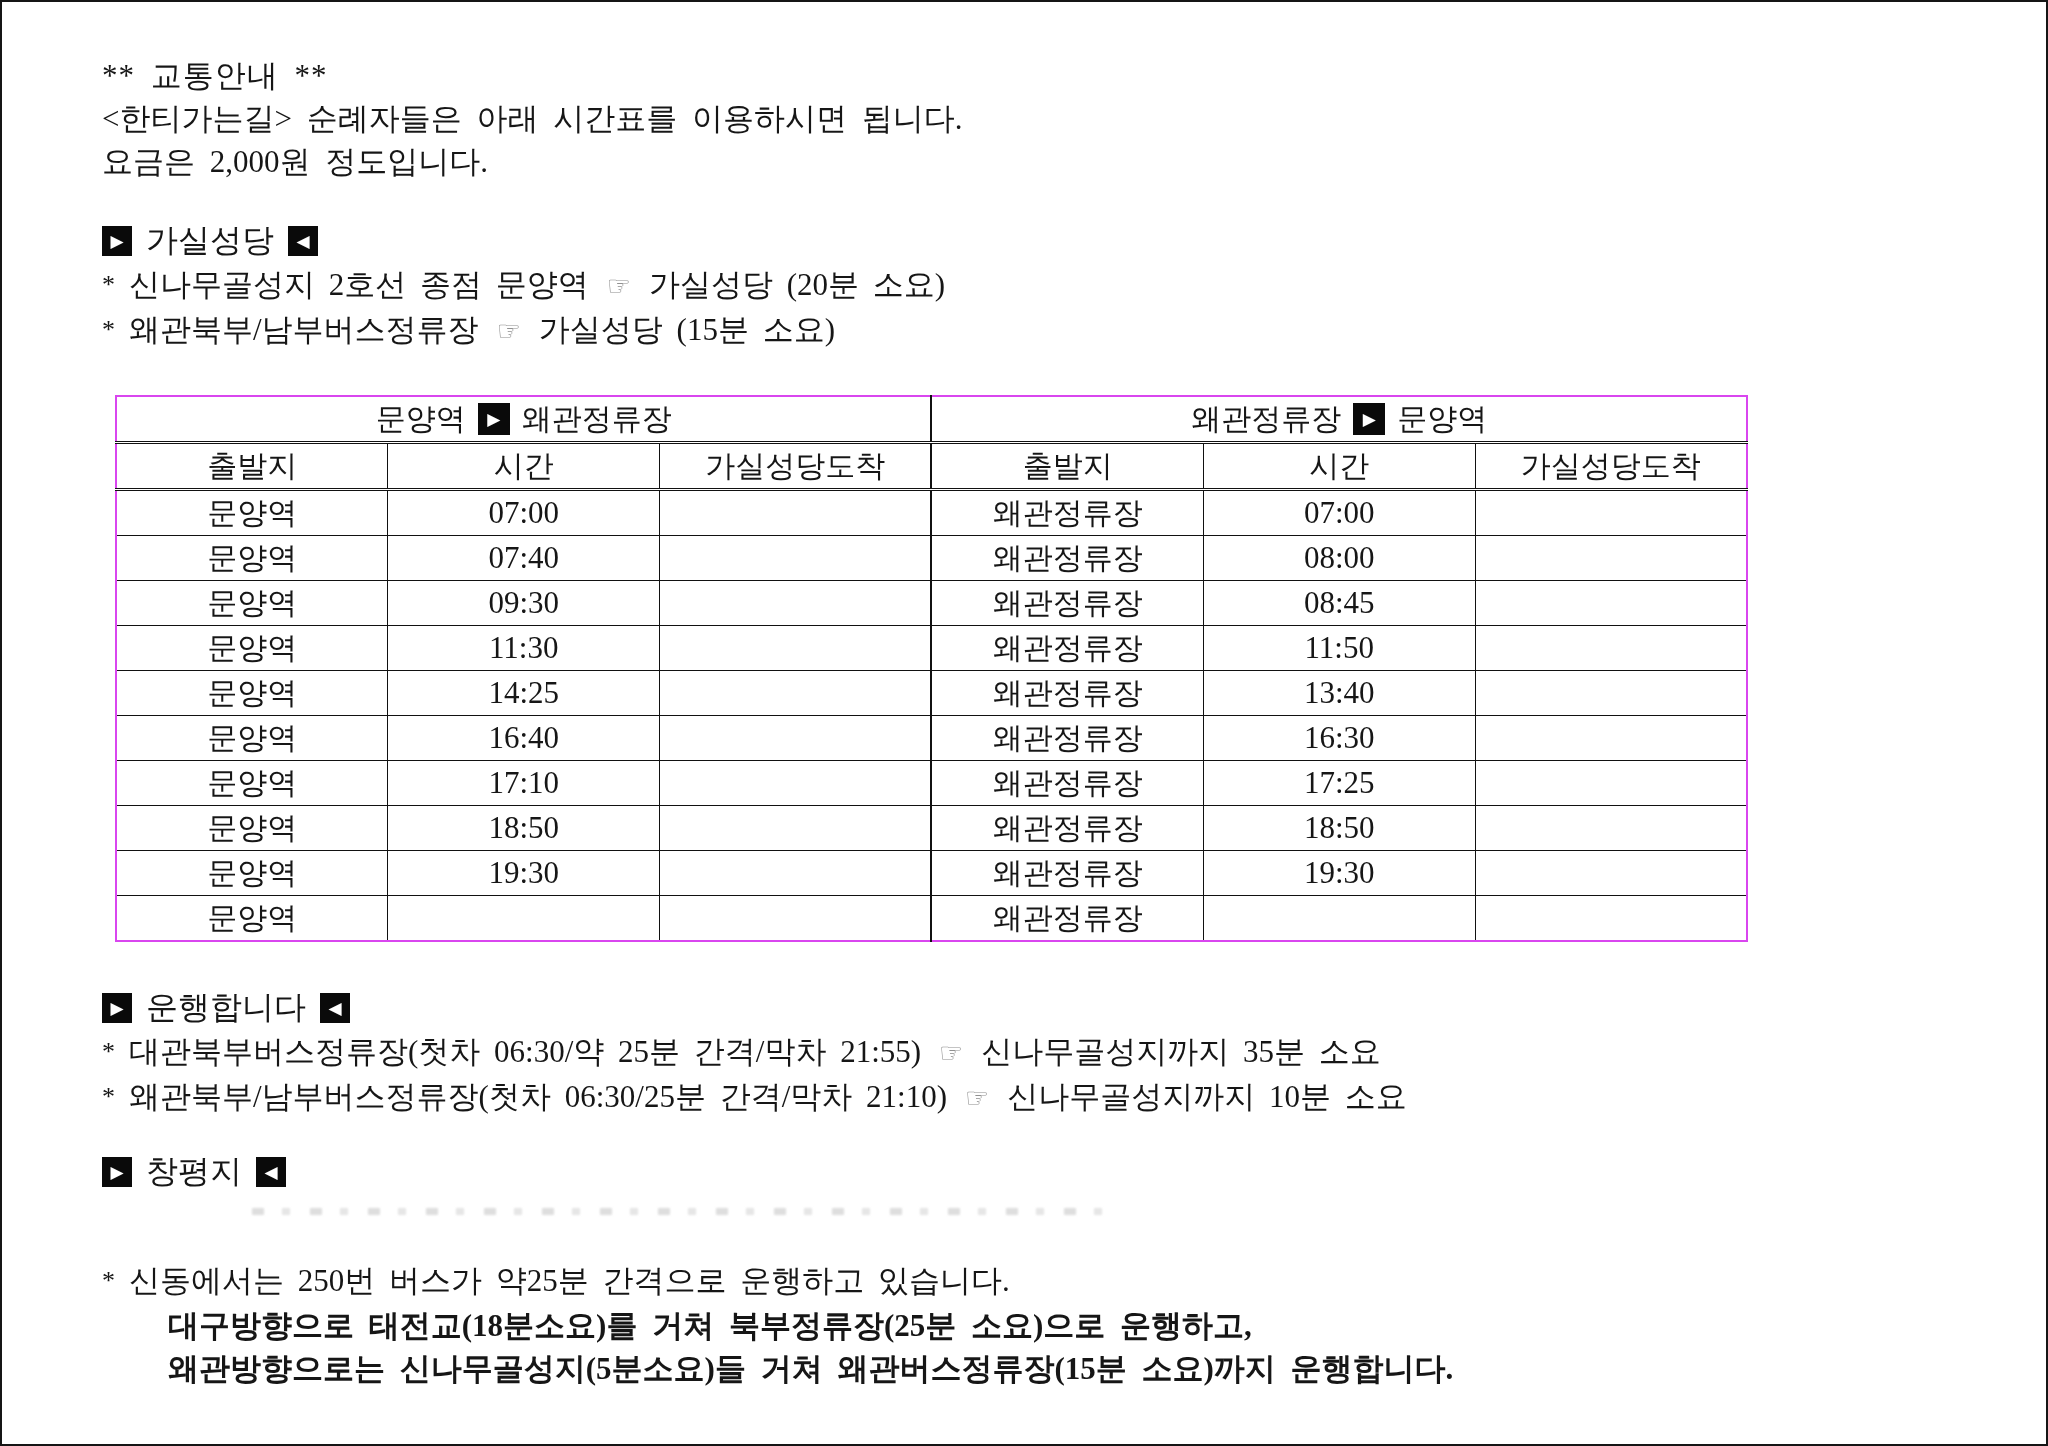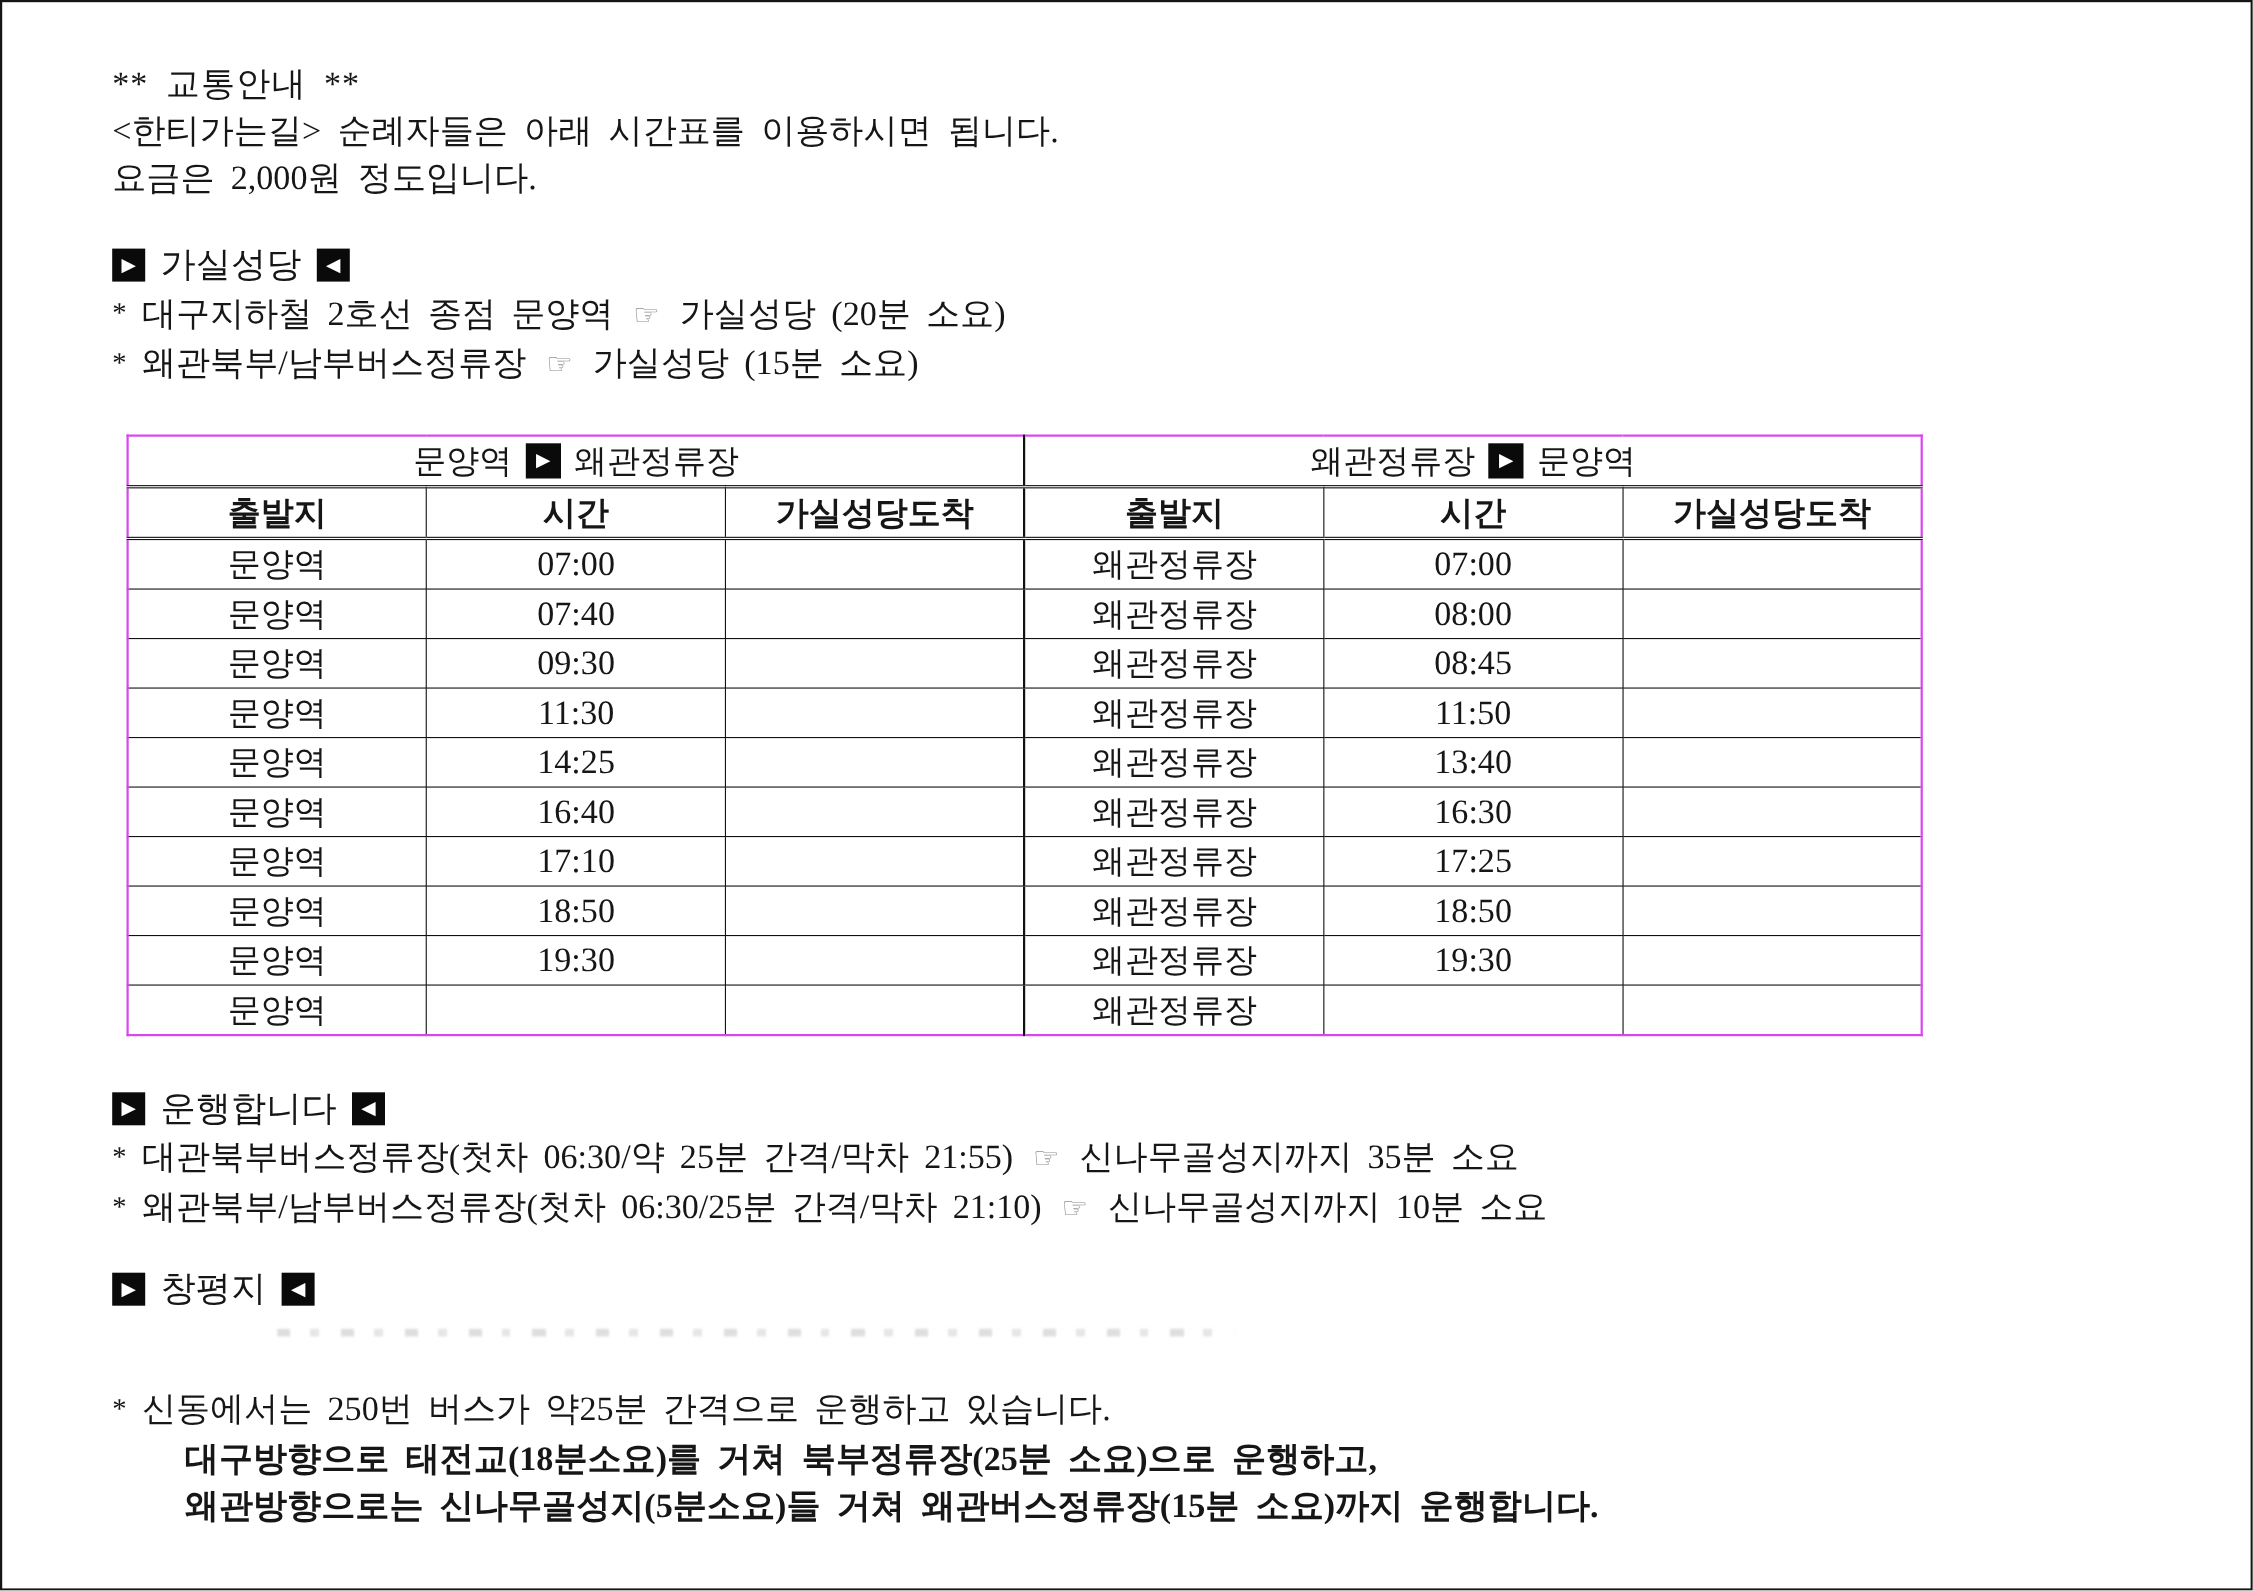--- a/index.html
+++ b/index.html
@@ -37,21 +37,21 @@
     width: 1633px; margin: 42px 0 0 13px;
     font-size: 30px;
   }
   table.timetable col { width: 16.666%; }
   table.timetable th, table.timetable td {
     border: 1px solid #111; text-align: center; vertical-align: middle;
     padding: 0; height: 44px; overflow: hidden; white-space: nowrap;
   }
   table.timetable { border: 2px solid #d946ef; }
   table.timetable tr.group-header th { height: 44px; border-bottom: 3px double #111; font-weight: normal; }
-  table.timetable tr.col-header th { border-bottom: 3px double #111; font-weight: bold; }
+  table.timetable tr.col-header th { border-bottom: 3px double #111; font-weight: normal; }
   table.timetable .group-start { border-left: 2px solid #111; }
   table.timetable td.time { font-size: 31px; margin-top: 24px; }
   .th-flex { display: inline-flex; align-items: center; gap: 12px; justify-content: center; }
 
   .smudge {
     height: 7px; width: 870px; margin: 14px 0 0 150px;
     background: repeating-linear-gradient(90deg, #c4c4c4 0 12px, transparent 12px 30px, #d2d2d2 30px 38px, transparent 38px 58px);
     filter: blur(1.2px); opacity: 0.55;
   }
 
@@ -68,21 +68,21 @@
   <div class="line">요금은 2,000원 정도입니다.</div>
 
   <div class="section-heading">
     <span class="sq-icon">▶</span>
     <span>가실성당</span>
     <span class="sq-icon">◀</span>
   </div>
 
   <div class="bullet">
     <span class="star">*</span>
-    <span>대구지하철 2호선 종점 문양역</span>
+    <span>신나무골성지 2호선 종점 문양역</span>
     <span class="hand">☞</span>
     <span>가실성당 (20분 소요)</span>
   </div>
   <div class="bullet">
     <span class="star">*</span>
     <span>왜관북부/남부버스정류장</span>
     <span class="hand">☞</span>
     <span>가실성당 (15분 소요)</span>
   </div>
 

